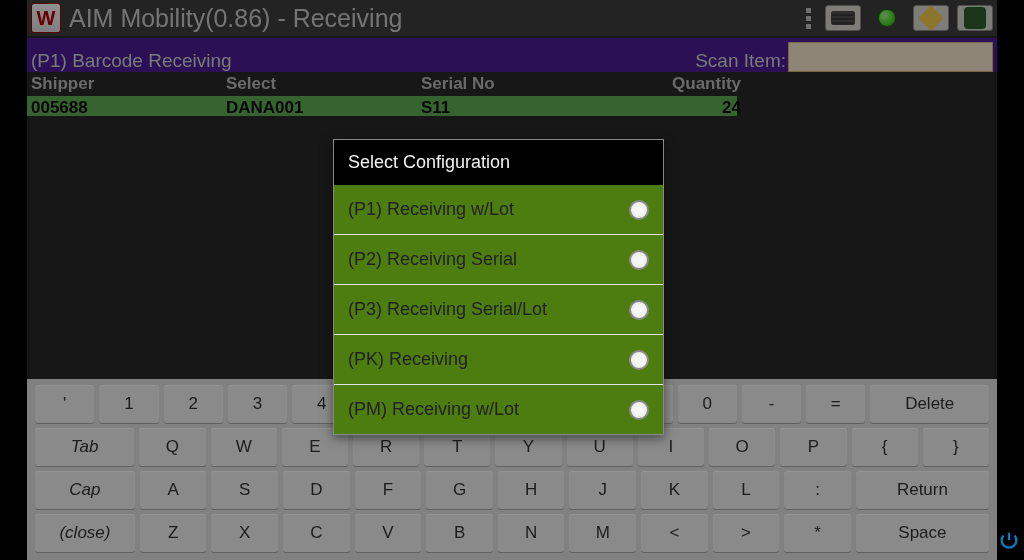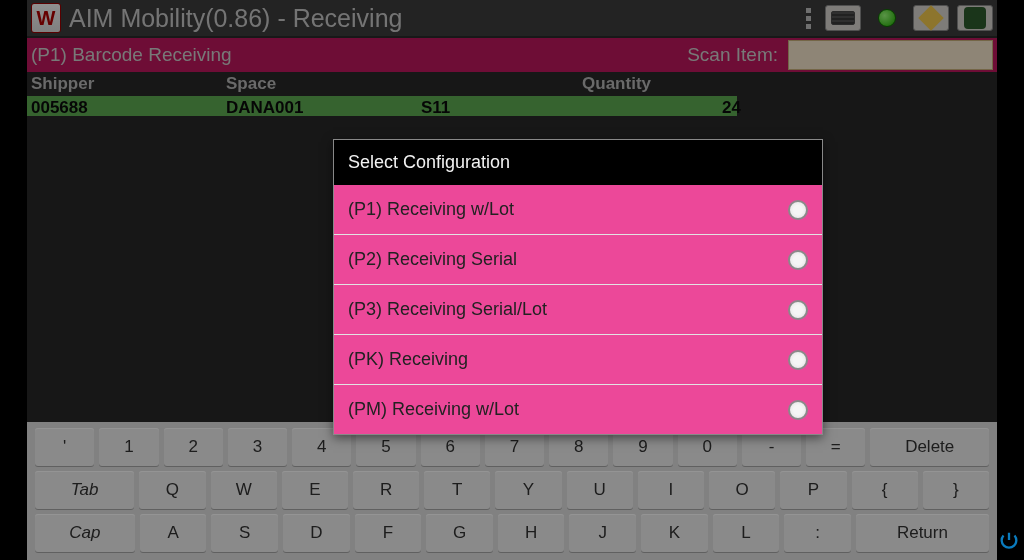--- a/index.html
+++ b/index.html
@@ -67,24 +67,23 @@
     border-radius: 2px;
     background: repeating-linear-gradient(to bottom,#525252 0 2px,#3a3a3a 2px 4px);
   }
   .green-dot { width: 18px; height: 18px; border-radius: 50%; background: radial-gradient(circle at 35% 35%, #9bff7a, #1fae00); border: 1px solid #0d6f00; }
   .pencil { width: 18px; height: 18px; background: #f3ca4e; transform: rotate(45deg); }
   .agent { width: 22px; height: 22px; background: #2d5c2d; border-radius: 4px; }
   
   .subhead {
     height: 34px;
     display: flex;
-    align-items: center;
+    align-items: flex-end;
     padding: 0 4px 0 4px;
-    background: #be185d;
-    gap: 8px;
+    background: #4c1d95;
   }
   .pageTitle {
     color: #cfd0cf;
     font-size: 19px;
     flex-grow: 1;
   }
   .scanlabel {
     color: #cfd0cf;
     font-size: 19px;
     margin-right: 2px;
@@ -143,22 +142,22 @@
   
   .dim {
     position: absolute;
     inset: 0;
     background: rgba(0,0,0,0.42);
   }
   .dialog {
     position: absolute;
     left: 306px;
     top: 139px;
-    width: 490px;
-    background: #ec4899;
+    width: 331px;
+    background: #4d7c0f;
     border: 1px solid #888;
     box-shadow: 0 3px 10px rgba(0,0,0,0.5);
   }
   .dlg-head {
     background: #000;
     color: #f2f2f2;
     font-size: 18px;
     padding: 12px 14px;
   }
   .dlg-item {
@@ -215,21 +214,22 @@
 
   <div class="subhead">
     <div class="pageTitle">(P1) Barcode Receiving</div>
     <div class="scanlabel">Scan Item:</div>
     <div class="scaninput"></div>
   </div>
 
   <div class="table">
     <div class="thead">
       <div>Shipper</div>
-      <div>Space</div>
+      <div>Select</div>
+      <div>Serial No</div>
       <div>Quantity</div>
     </div>
     <div class="trow">
       <div>005688</div>
       <div>DANA001</div>
       <div>S11</div>
       <div>24</div>
     </div>
   </div>
 
@@ -272,20 +272,34 @@
       <div class="key">D</div>
       <div class="key">F</div>
       <div class="key">G</div>
       <div class="key">H</div>
       <div class="key">J</div>
       <div class="key">K</div>
       <div class="key">L</div>
       <div class="key">:</div>
       <div class="key wide2">Return</div>
     </div>
+    <div class="krow">
+      <div class="key wide15">(close)</div>
+      <div class="key">Z</div>
+      <div class="key">X</div>
+      <div class="key">C</div>
+      <div class="key">V</div>
+      <div class="key">B</div>
+      <div class="key">N</div>
+      <div class="key">M</div>
+      <div class="key">&lt;</div>
+      <div class="key">&gt;</div>
+      <div class="key">*</div>
+      <div class="key wide2">Space</div>
+    </div>
   </div>
 
   <div class="dim"></div>
   <div class="dialog">
     <div class="dlg-head">Select Configuration</div>
     <div class="dlg-item">
       <span>(P1) Receiving w/Lot</span>
       <span class="radio"></span>
     </div>
     <div class="dlg-item">

